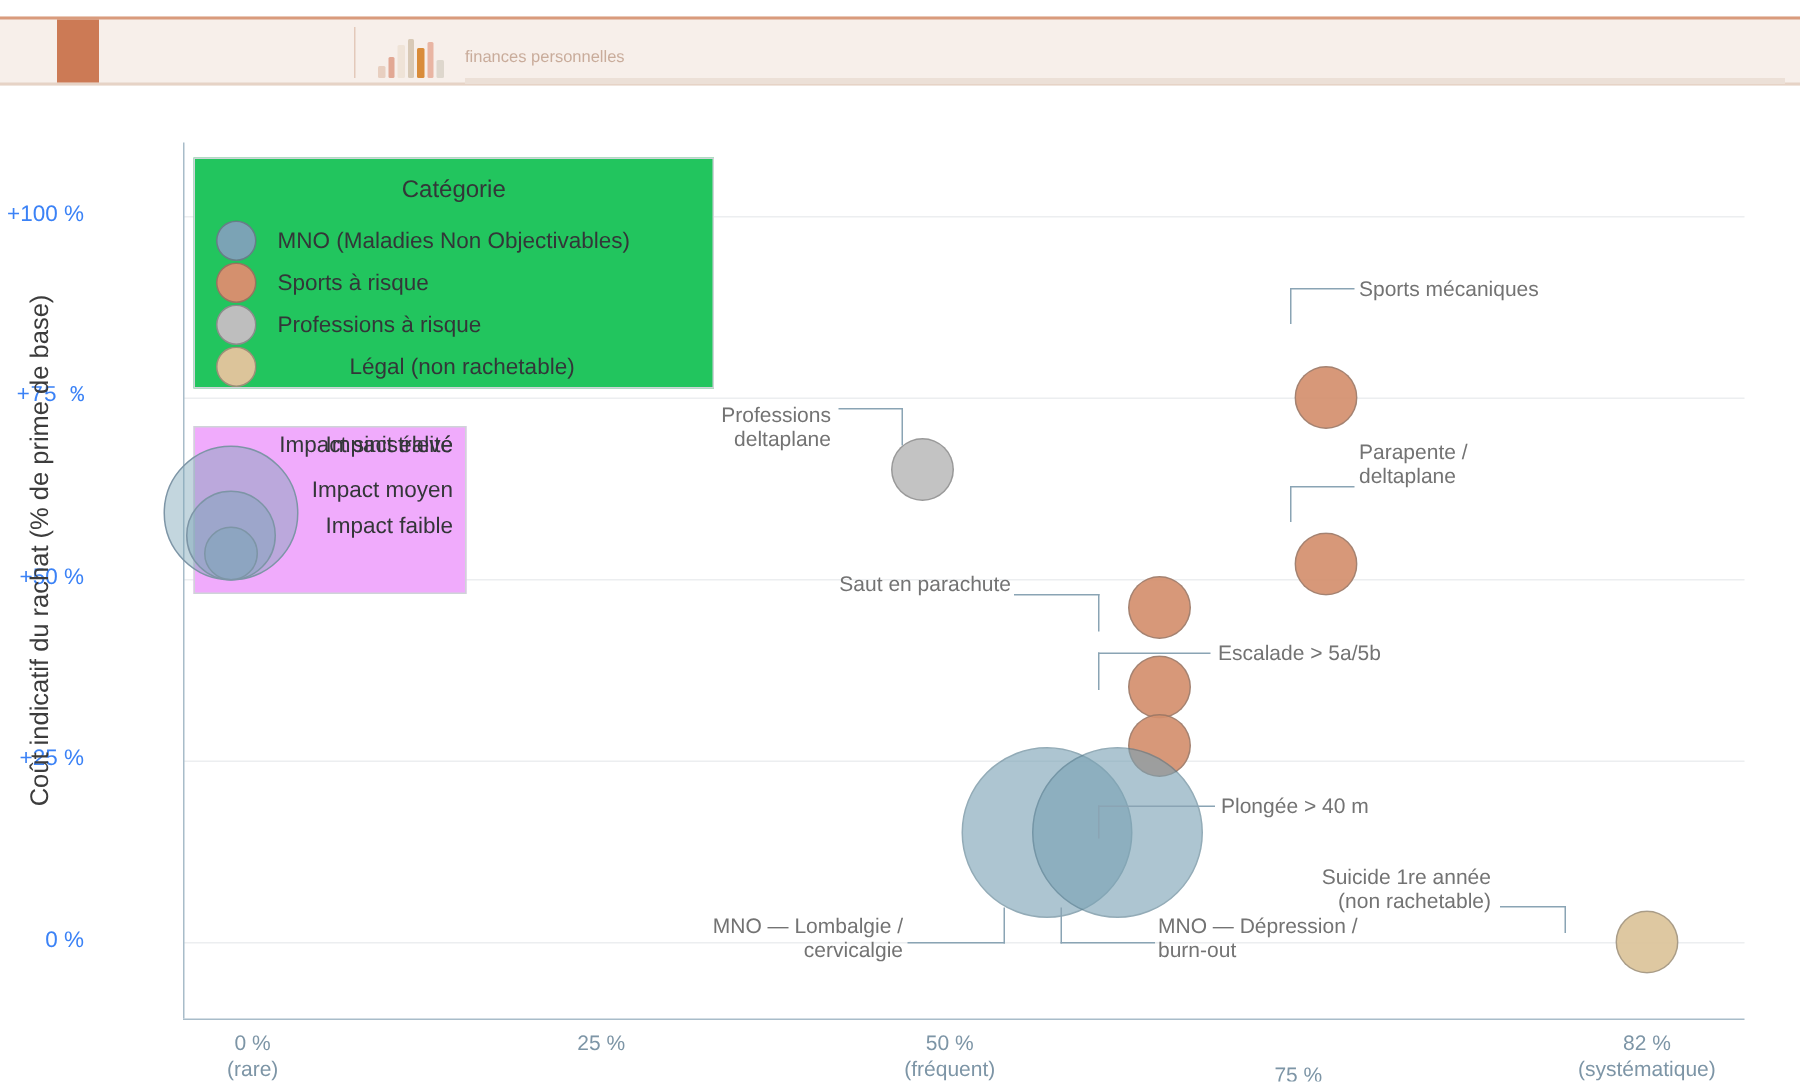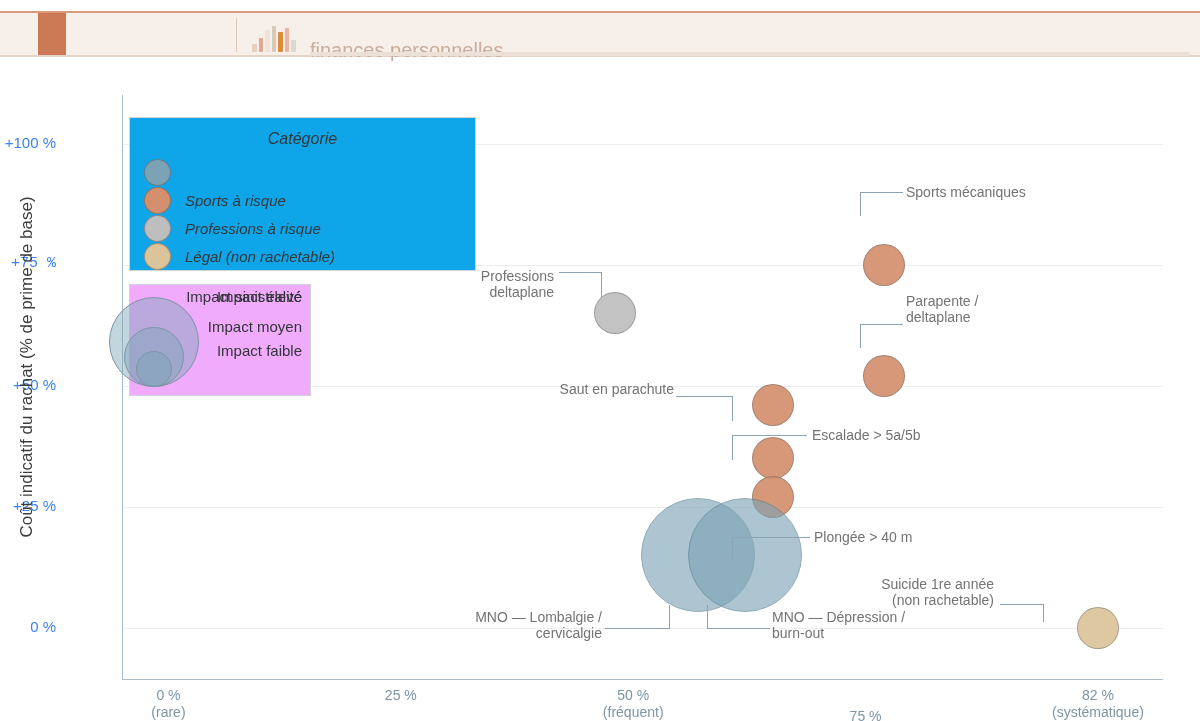--- a/index.html
+++ b/index.html
@@ -33,23 +33,23 @@
   #header-divider{
     position:absolute;left:236px;top:5px;width:1px;height:34px;
     background:#e3c9ba;
   }
   #header-chart-icon{
     position:absolute;left:252px;top:9px;width:44px;height:30px;
     display:flex;align-items:flex-end;gap:2px;
   }
   #header-chart-icon i{display:block;width:5px;border-radius:1px;}
   #subtitle-text{
-    position:absolute;left:310px;top:16px;height:42px;
+    position:absolute;left:310px;top:4px;height:42px;
     display:flex;align-items:center;
-    font-size:20px;color:#c9ac9b;
+    font-size:11px;color:#c9ac9b;
   }
   #header-underline{
     position:absolute;left:310px;top:39px;width:880px;height:4px;
     background:#ece0d7;
   }
 
   
   #chart-area{position:absolute;left:0;top:57px;width:1200px;height:664px;}
   .gridline{
     position:absolute;left:0;width:1041px;height:1px;
@@ -92,22 +92,22 @@
   .leader.v{width:1px;}
   .point-label{
     position:absolute;font-size:14px;color:#737373;line-height:16px;
     white-space:pre-line;
   }
   .point-label.right{text-align:left;}
   .point-label.left{text-align:right;}
 
   
   #legend-category{
-    position:absolute;left:129px;top:60px;width:345px;height:152px;
-    background:#0ea5e9;border:1px solid #cfd4d8;font-style:italic;
+    position:absolute;left:129px;top:48px;width:345px;height:152px;
+    background:#22c55e;border:1px solid #cfd4d8;
   }
   #legend-category-title{
     position:absolute;left:0;top:12px;width:345px;text-align:center;
     font-size:16px;color:#333638;
   }
   .legend-row{
     position:absolute;left:14px;height:28px;display:flex;align-items:center;
   }
   .legend-swatch{
     width:27px;height:27px;border-radius:50%;flex:0 0 auto;
@@ -224,30 +224,31 @@
       <div class="leader h" style="left: 1000px; top: 547px; width: 44px; height: 1px;"></div>
       <div class="point-label left" style="left: 860px; top: 519px; width: 134px;">Suicide 1re année
 (non rachetable)</div>
     </div>
 
   <div id="legend-category">
     <div id="legend-category-title">Catégorie</div>
     <div id="legend-category-rows">
         <div class="legend-row" style="top: 40px;">
           <span class="legend-swatch" style="background: rgb(123, 163, 181); border: 1px solid rgba(80, 80, 80, 0.45);"></span>
+          <span class="legend-text">MNO (Maladies Non Objectivables)</span>
         </div>
         <div class="legend-row" style="top: 68px;">
           <span class="legend-swatch" style="background: rgb(212, 144, 110); border: 1px solid rgba(80, 80, 80, 0.45);"></span>
           <span class="legend-text">Sports à risque</span>
         </div>
         <div class="legend-row" style="top: 96px;">
           <span class="legend-swatch" style="background: rgb(190, 190, 190); border: 1px solid rgba(80, 80, 80, 0.45);"></span>
           <span class="legend-text">Professions à risque</span>
         </div>
-        <div class="legend-row" style="top: 124px;">
+        <div class="legend-row" style="top: 124px; gap: 48px;">
           <span class="legend-swatch" style="background: rgb(220, 196, 154); border: 1px solid rgba(80, 80, 80, 0.45);"></span>
           <span class="legend-text">Légal (non rachetable)</span>
         </div>
       </div>
   </div>
 
   <div id="legend-size">
     <div id="legend-size-circles">
         <div class="size-circle" style="width: 90px; height: 90px; left: -21px; top: 12px;"></div>
         <div class="size-circle" style="width: 60px; height: 60px; left: -6px; top: 42px;"></div>

